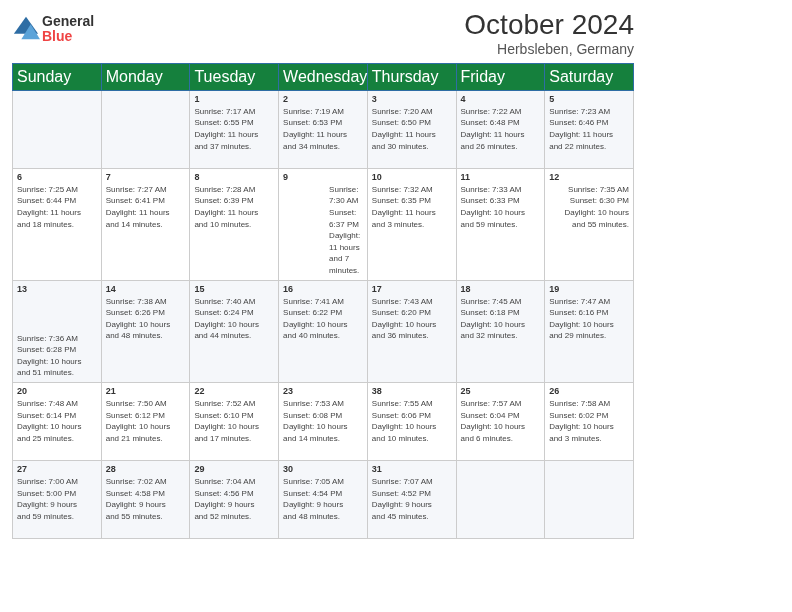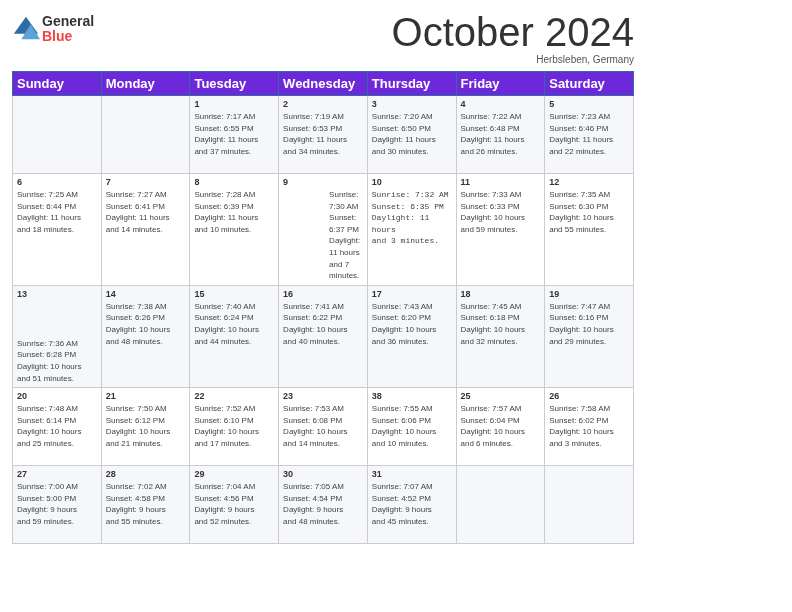--- a/index.html
+++ b/index.html
@@ -28,39 +28,39 @@
     }
     .logo-icon {
       width: 28px;
       height: 28px;
       margin-right: 2px;
     }
     .title-block {
       text-align: right;
     }
     .month-title {
-      font-size: 40px;
+      font-size: 28px;
       font-weight: normal;
       color: #333;
       line-height: 1.1;
     }
     .location {
-      font-size: 10px;
+      font-size: 14px;
       color: #555;
     }
     table {
       width: 100%;
       border-collapse: collapse;
       table-layout: fixed;
     }
     thead tr th {
-      background-color: #6d28d9;
+      background-color: #15803d;
       color: #fff;
-      font-size: 13px;
-      font-weight: bold;
+      font-size: 16px;
+      font-weight: normal;
       padding: 4px 4px;
       text-align: left;
       border: 1px solid #2e6da4;
     }
     tbody tr td {
       border: 1px solid #ccc;
       vertical-align: top;
       padding: 3px 4px;
       font-size: 8.5px;
       color: #333;
@@ -182,35 +182,35 @@
           </td>
           <td>
             <span class="day-num">9</span>
             <div class="day-info" style="white-space: pre-line; margin-left: 46px;">Sunrise: 7:30 AM
 Sunset: 6:37 PM
 Daylight: 11 hours
 and 7 minutes.</div>
           </td>
           <td>
             <span class="day-num">10</span>
-            <div class="day-info" style="white-space: pre-line; font-family: Liberation Mono, monospace;">Sunrise: 7:32 AM
+            <div class="day-info" style="white-space: pre-line;">Sunrise: 7:32 AM
 Sunset: 6:35 PM
 Daylight: 11 hours
 and 3 minutes.</div>
           </td>
           <td>
             <span class="day-num">11</span>
             <div class="day-info" style="white-space: pre-line;">Sunrise: 7:33 AM
 Sunset: 6:33 PM
 Daylight: 10 hours
 and 59 minutes.</div>
           </td>
           <td>
             <span class="day-num">12</span>
-            <div class="day-info" style="white-space: pre-line;">Sunrise: 7:35 AM
+            <div class="day-info" style="white-space: pre-line; text-align: right;">Sunrise: 7:35 AM
 Sunset: 6:30 PM
 Daylight: 10 hours
 and 55 minutes.</div>
           </td>
         </tr>
         <tr>
           <td>
             <span class="day-num">13</span>
             <div class="day-info" style="white-space: pre-line; margin-top: 39px;">Sunrise: 7:36 AM
 Sunset: 6:28 PM

